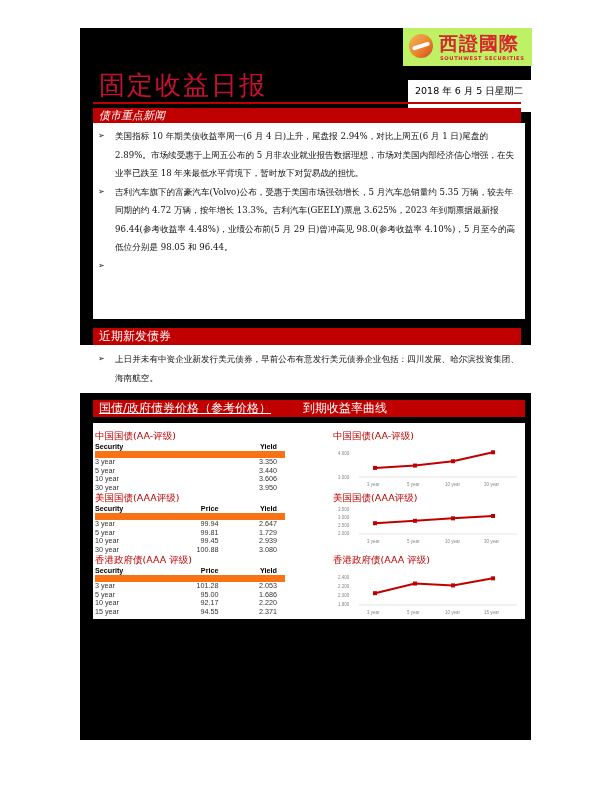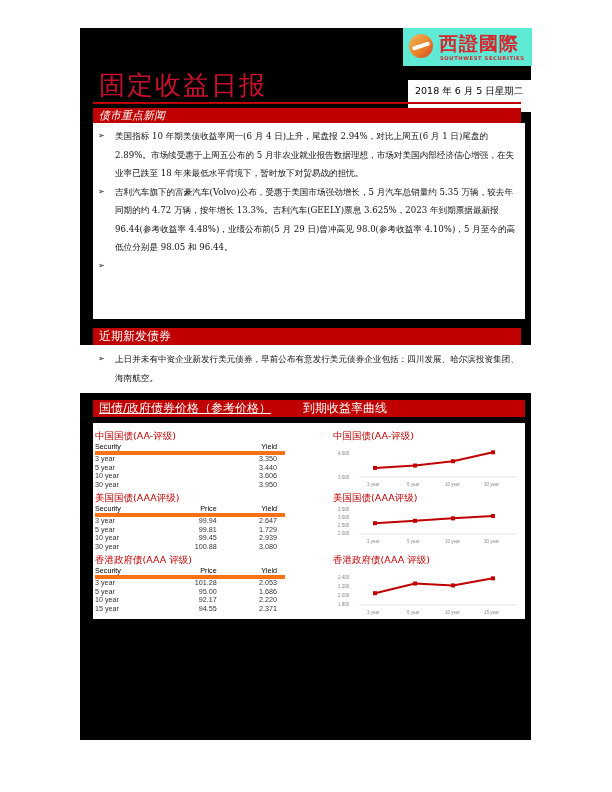--- a/index.html
+++ b/index.html
@@ -1,19 +1,19 @@
 <!DOCTYPE html>
 <html><head>
   <meta charset="utf-8">
   <style>
     html, body { margin:0; padding:0; }
     body { width:612px; height:792px; background:#ffffff; position:relative; overflow:hidden;
            font-family:"DejaVu Serif", serif; }
     .panel { position:absolute; left:80px; top:28px; width:451px; height:712px; background:#000000; }
-    .logo-box { position:absolute; left:403px; top:28px; width:129px; height:38px; background:#5eead4; }
+    .logo-box { position:absolute; left:403px; top:28px; width:129px; height:38px; background:#bef264; }
     .logo-mark { position:absolute; left:6px; top:6px; width:24px; height:24px; border-radius:50%;
                  background:linear-gradient(135deg,#f4b860 0%,#e8862a 55%,#d9432a 100%); }
     .logo-mark::after { content:""; position:absolute; left:3px; top:10px; width:18px; height:4px;
                  background:#ffffff; border-radius:2px; transform:rotate(-18deg); }
     .logo-cn { position:absolute; left:36px; top:3px; font-family:"DejaVu Sans", sans-serif;
                font-size:19px; font-weight:bold; color:#d7262e; letter-spacing:1px; }
     .logo-en { position:absolute; left:37px; top:27px; font-family:"DejaVu Sans", sans-serif;
                font-size:5.2px; font-weight:bold; color:#d7262e; letter-spacing:0.6px; }
     .title-box { position:absolute; left:93px; top:66px; width:287px; height:35px; background:#000000; }
     .title { position:absolute; left:6px; top:2px; font-family:"DejaVu Sans", sans-serif;
@@ -25,21 +25,21 @@
                    font-size:11px; line-height:15px; padding-left:6px; box-sizing:border-box; }
     .news-box { position:absolute; left:93px; top:123px; width:432px; height:196px; background:#ffffff; }
     .bullet { position:relative; padding-left:22px; margin:0 8px 0 0; font-size:8.6px; line-height:18.5px; color:#111; }
     .bullet .arrow { position:absolute; left:5px; top:0; font-size:8px; color:#111; }
     .news-list { padding-top:4px; }
     .new-box { position:absolute; left:80px; top:345px; width:451px; height:48px; background:#ffffff; }
     .new-box .bullet { margin-left:13px; }
     .tables-box { position:absolute; left:93px; top:423px; width:432px; height:196px; background:#ffffff; }
     .tbl-title { font-family:"DejaVu Sans", sans-serif; font-size:9.5px; color:#c00000; height:13px; line-height:13px; padding-left:2px; }
     table.bond { border-collapse:collapse; width:190px; margin-left:2px; font-family:"Liberation Sans", sans-serif; font-size:7.2px; }
-    table.bond th { font-weight:normal; color:#000; text-align:left; border-bottom:4px solid #f97316; height:9px; padding:0; }
+    table.bond th { font-weight:bold; color:#000; text-align:left; border-bottom:7px solid #f97316; height:9px; padding:0; }
     table.bond th.num, table.bond td.num { text-align:right; padding-right:8px; }
     table.bond td { color:#333; height:8.5px; padding:0; line-height:8.5px; }
     .table-block { position:absolute; left:0; width:200px; }
     .chart-block { position:absolute; left:232px; width:196px; }
     .chart-title { font-family:"DejaVu Sans", sans-serif; font-size:9.5px; color:#c00000; height:14px; line-height:14px; padding-left:8px; }
     svg text { font-family:"Liberation Sans", sans-serif; }
   </style>
 </head>
 <body>
 

